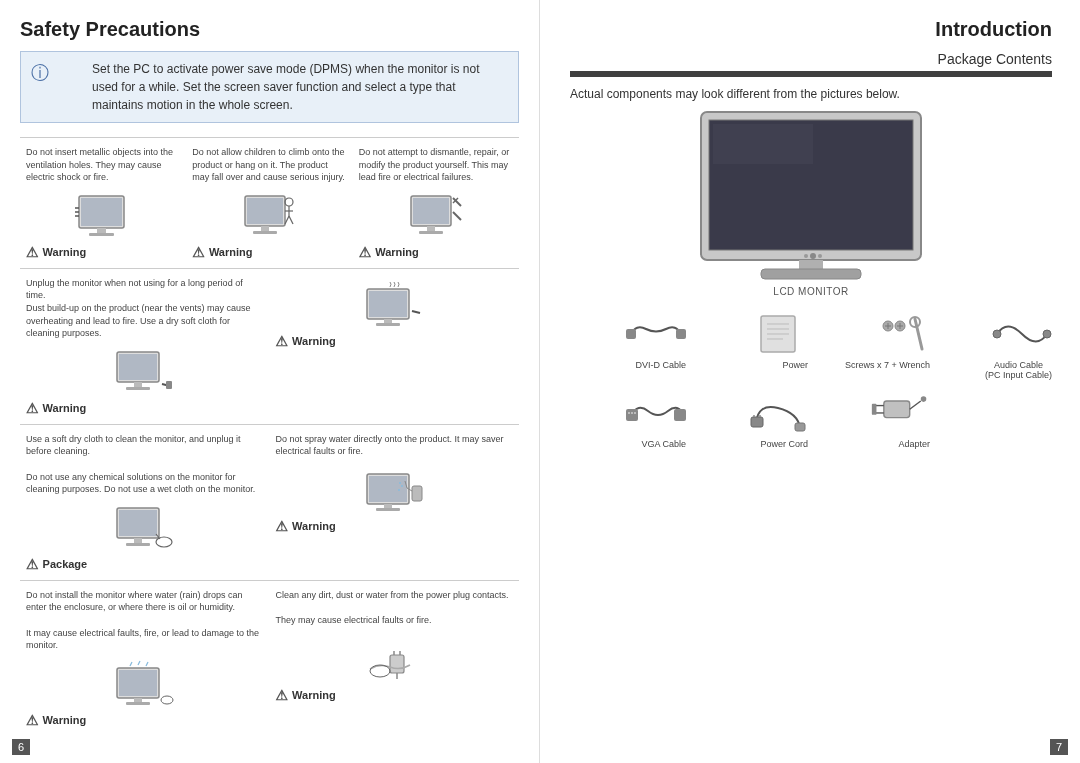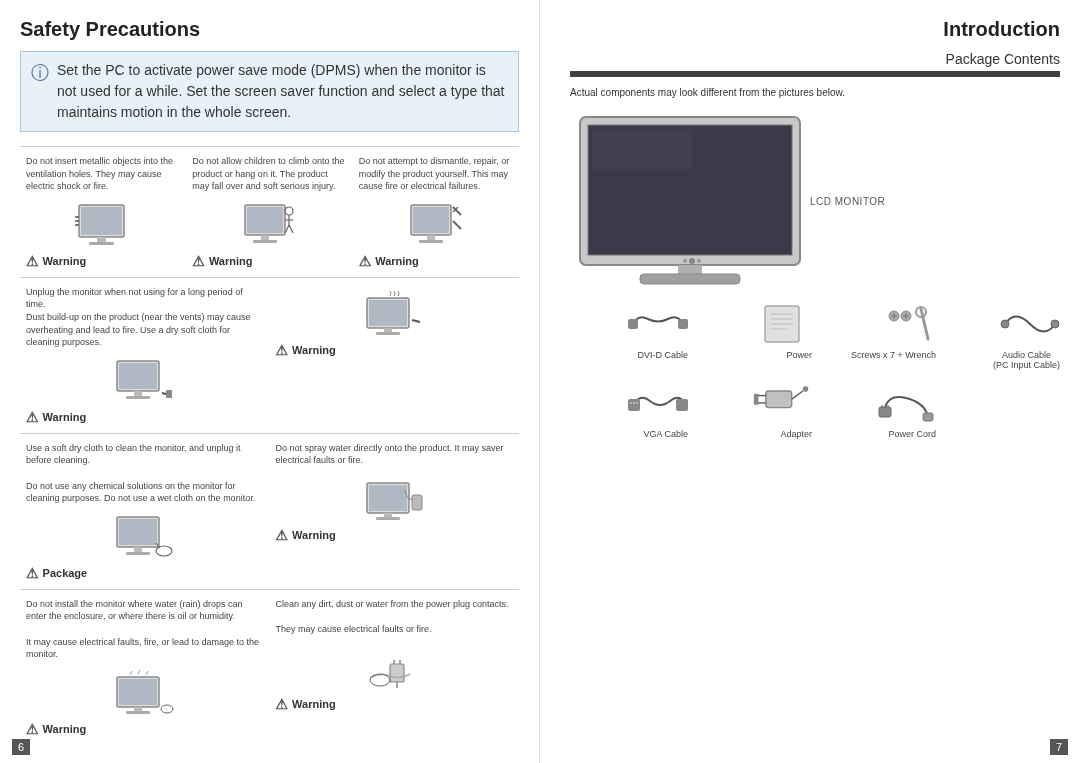--- a/index.html
+++ b/index.html
@@ -21,21 +21,21 @@
     
     .left-page {
       width: 540px;
       padding: 18px 20px 16px 20px;
       border-right: 1px solid #ddd;
       position: relative;
     }
     
     .right-page {
       width: 540px;
-      padding: 18px 20px 20px 30px;
+      padding: 18px 28px 20px 30px;
       position: relative;
     }
     
     .page-num-left {
       position: absolute;
       bottom: 8px;
       left: 12px;
       font-size: 11px;
       color: #333;
       background: #555;
@@ -83,23 +83,24 @@
       margin-bottom: 14px;
       gap: 8px;
     }
     .info-box .info-icon {
       font-size: 18px;
       color: #4a6fa5;
       flex-shrink: 0;
       margin-top: 1px;
     }
     .info-box .info-text {
-      font-size: 14px;
+      font-size: 12px;
       line-height: 1.5;
       color: #333;
+      margin-left: 35px;
     }
     
     .warnings-grid {
       display: flex;
       flex-direction: column;
       gap: 0;
     }
     .warning-row {
       display: flex;
       border-top: 1px solid #ccc;
@@ -144,26 +145,27 @@
       height: 48px;
     }
     
     .package-check-text {
       font-size: 10px;
       line-height: 1.5;
       margin-bottom: 6px;
       color: #333;
     }
     .package-note {
-      font-size: 10px;
-      margin-bottom: 14px;
+      font-size: 12px;
+      margin-bottom: 6px;
       color: #333;
     }
     .monitor-large-container {
       display: flex;
+      flex-direction: column;
       align-items: center;
       margin-bottom: 14px;
     }
     .monitor-label {
       font-size: 10px;
       color: #555;
       margin-top: 4px;
       letter-spacing: 0.5px;
     }
     .accessories-grid {
@@ -228,42 +230,42 @@
               <line x1="4" y1="16" x2="8" y2="16" stroke="#555" stroke-width="1.5"></line>
               <line x1="4" y1="24" x2="8" y2="24" stroke="#555" stroke-width="1.5"></line>
             </svg>
           </div>
           <div class="warning-label">
             <span class="warn-icon">⚠</span>
             <span>Warning</span>
           </div>
         </div>
         <div class="warning-cell">
-          <div class="warning-cell-text">Do not allow children to climb onto the product or hang on it. The product may fall over and soft serious injury.</div>
+          <div class="warning-cell-text">Do not allow children to climb onto the product or hang on it. The product may fall over and cause serious injury.</div>
           <div class="warning-illustration">
             <svg class="illus-svg" viewBox="0 0 65 48">
               <rect x="8" y="4" width="40" height="30" rx="2" fill="#ddd" stroke="#888" stroke-width="1.5"></rect>
               <rect x="10" y="6" width="36" height="26" fill="#b0b8c4"></rect>
               <rect x="24" y="34" width="8" height="5" fill="#bbb"></rect>
               <rect x="16" y="39" width="24" height="3" rx="1" fill="#aaa"></rect>
 
               <circle cx="52" cy="10" r="4" fill="none" stroke="#666" stroke-width="1.2"></circle>
               <line x1="52" y1="14" x2="52" y2="24" stroke="#666" stroke-width="1.2"></line>
               <line x1="48" y1="19" x2="56" y2="19" stroke="#666" stroke-width="1.2"></line>
               <line x1="52" y1="24" x2="48" y2="32" stroke="#666" stroke-width="1.2"></line>
               <line x1="52" y1="24" x2="56" y2="32" stroke="#666" stroke-width="1.2"></line>
             </svg>
           </div>
           <div class="warning-label">
             <span class="warn-icon">⚠</span>
             <span>Warning</span>
           </div>
         </div>
         <div class="warning-cell">
-          <div class="warning-cell-text">Do not attempt to dismantle, repair, or modify the product yourself. This may cause fire or electrical failures.</div>
+          <div class="warning-cell-text">Do not attempt to dismantle, repair, or modify the product yourself. This may lead fire or electrical failures.</div>
           <div class="warning-illustration">
             <svg class="illus-svg" viewBox="0 0 65 48">
               <rect x="8" y="4" width="40" height="30" rx="2" fill="#ddd" stroke="#888" stroke-width="1.5"></rect>
               <rect x="10" y="6" width="36" height="26" fill="#b0b8c4"></rect>
               <rect x="24" y="34" width="8" height="5" fill="#bbb"></rect>
               <rect x="16" y="39" width="24" height="3" rx="1" fill="#aaa"></rect>
 
               <line x1="50" y1="6" x2="58" y2="14" stroke="#666" stroke-width="2"></line>
               <line x1="50" y1="20" x2="58" y2="28" stroke="#666" stroke-width="2"></line>
               <line x1="55" y1="6" x2="50" y2="11" stroke="#666" stroke-width="1.5"></line>
@@ -499,46 +501,46 @@
             <circle cx="3" cy="20" r="1" fill="#ccc"></circle>
             <circle cx="6" cy="20" r="1" fill="#ccc"></circle>
             <circle cx="9" cy="20" r="1" fill="#ccc"></circle>
           </svg>
         </div>
         <div class="accessory-label">VGA Cable</div>
       </div>
 
       <div class="accessory-item">
         <div class="accessory-img">
-          <svg width="65" height="45" viewBox="0 0 65 45">
-
-            <rect x="15" y="10" width="28" height="18" rx="3" fill="#c0c0c0" stroke="#888" stroke-width="1.5"></rect>
-
-            <line x1="43" y1="19" x2="55" y2="10" stroke="#555" stroke-width="1.5"></line>
-            <circle cx="58" cy="8" r="3" fill="#888"></circle>
-
-            <line x1="15" y1="15" x2="6" y2="15" stroke="#555" stroke-width="1.5"></line>
-            <line x1="15" y1="23" x2="6" y2="23" stroke="#555" stroke-width="1.5"></line>
-            <rect x="2" y="13" width="5" height="12" rx="1" fill="#888"></rect>
-          </svg>
-        </div>
-        <div class="accessory-label">Adapter</div>
-      </div>
-
-      <div class="accessory-item">
-        <div class="accessory-img">
           <svg width="60" height="40" viewBox="0 0 60 40">
             <path d="M8 30 Q10 10 30 15 Q50 20 52 35" stroke="#555" stroke-width="2" fill="none"></path>
             <rect x="3" y="24" width="12" height="10" rx="2" fill="#888" stroke="#666" stroke-width="1"></rect>
             <line x1="6" y1="22" x2="6" y2="24" stroke="#888" stroke-width="1.5"></line>
             <line x1="12" y1="22" x2="12" y2="24" stroke="#888" stroke-width="1.5"></line>
             <rect x="47" y="30" width="10" height="8" rx="2" fill="#999" stroke="#777" stroke-width="1"></rect>
           </svg>
         </div>
         <div class="accessory-label">Power Cord</div>
       </div>
 
+      <div class="accessory-item">
+        <div class="accessory-img">
+          <svg width="65" height="45" viewBox="0 0 65 45">
+
+            <rect x="15" y="10" width="28" height="18" rx="3" fill="#c0c0c0" stroke="#888" stroke-width="1.5"></rect>
+
+            <line x1="43" y1="19" x2="55" y2="10" stroke="#555" stroke-width="1.5"></line>
+            <circle cx="58" cy="8" r="3" fill="#888"></circle>
+
+            <line x1="15" y1="15" x2="6" y2="15" stroke="#555" stroke-width="1.5"></line>
+            <line x1="15" y1="23" x2="6" y2="23" stroke="#555" stroke-width="1.5"></line>
+            <rect x="2" y="13" width="5" height="12" rx="1" fill="#888"></rect>
+          </svg>
+        </div>
+        <div class="accessory-label">Adapter</div>
+      </div>
+
     </div>
 
     <div class="page-num-right">7</div>
   </div>
 
 </div>
 
 </body></html>

